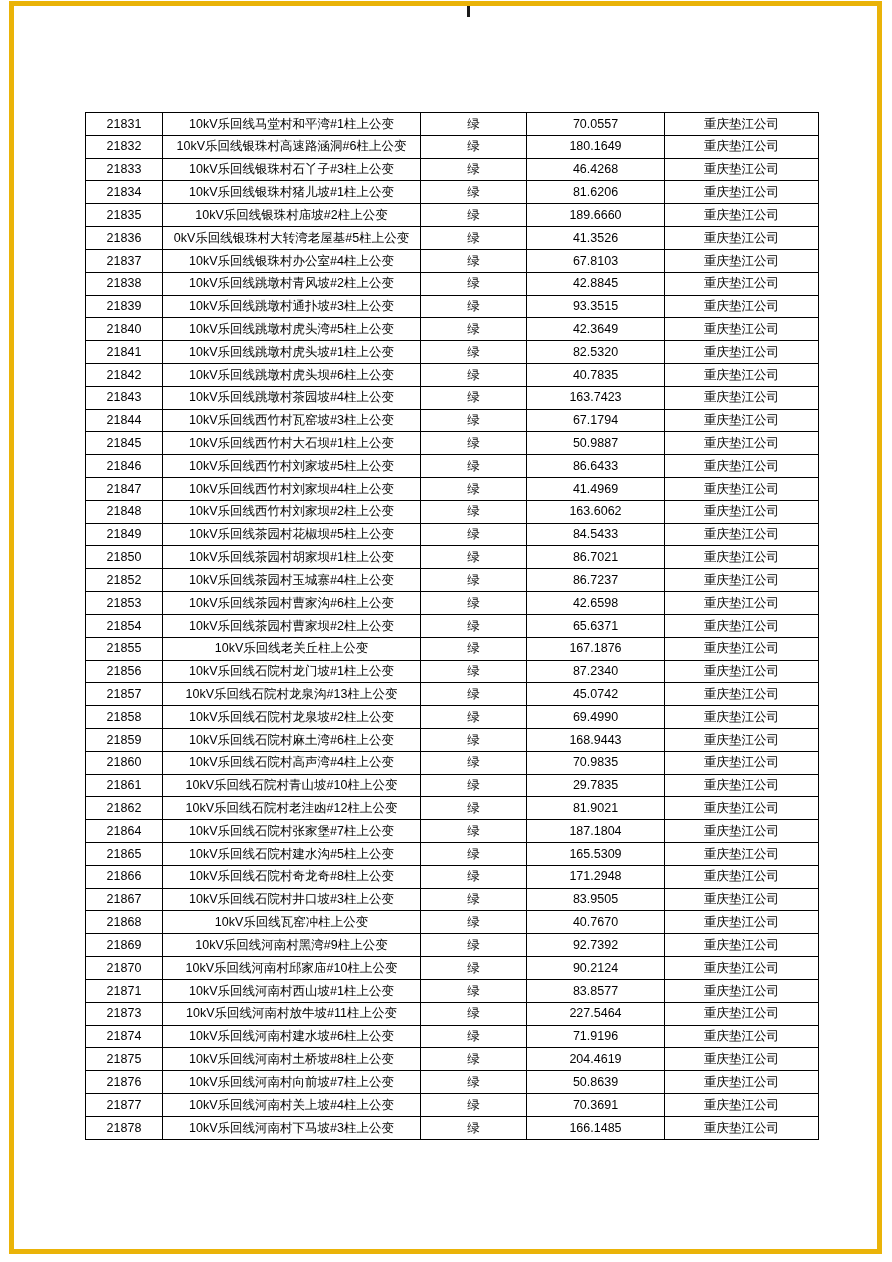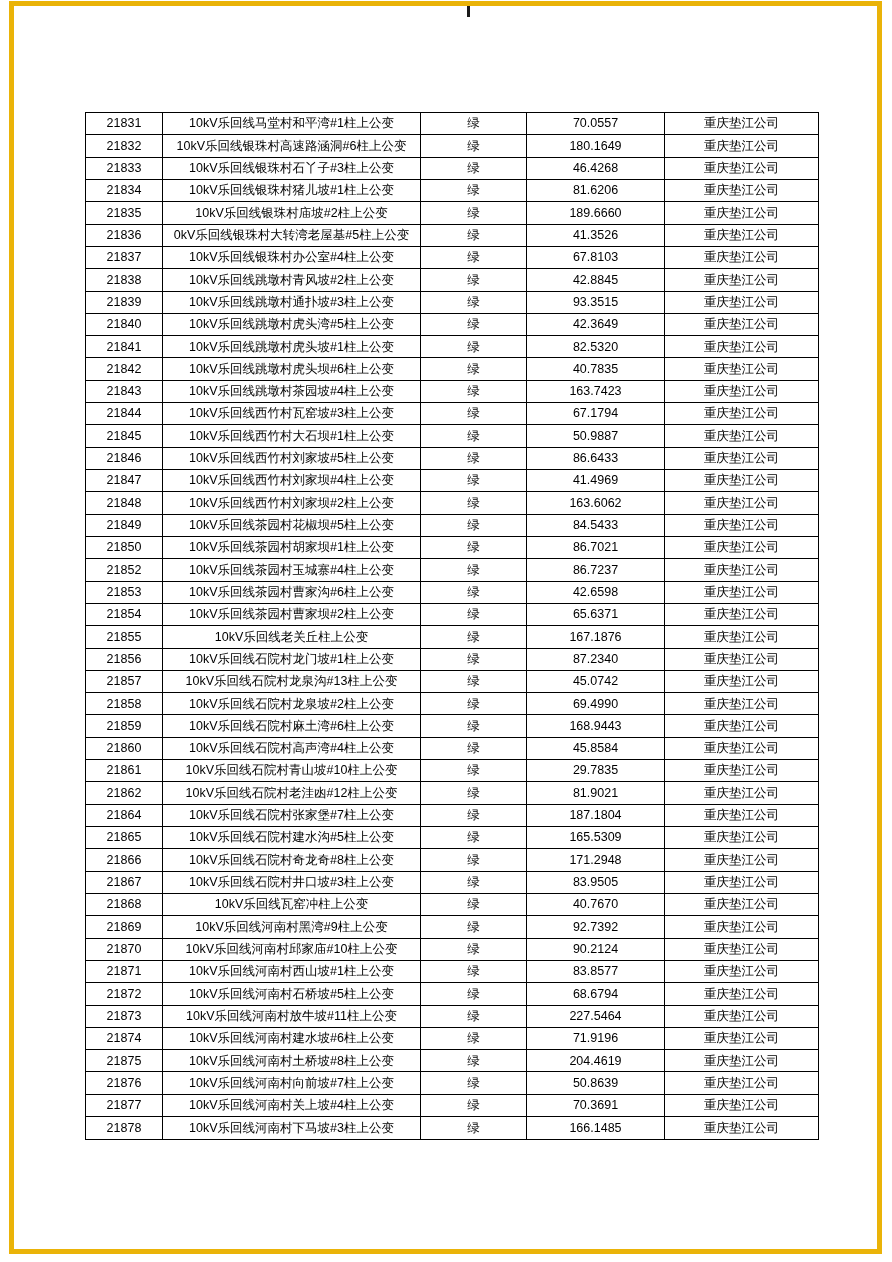--- a/index.html
+++ b/index.html
@@ -260,21 +260,21 @@
             <td class="col-id">21859</td>
             <td class="col-name">10kV乐回线石院村麻土湾#6柱上公变</td>
             <td class="col-status">绿</td>
             <td class="col-value">168.9443</td>
             <td class="col-company">重庆垫江公司</td>
           </tr>
           <tr>
             <td class="col-id">21860</td>
             <td class="col-name">10kV乐回线石院村高声湾#4柱上公变</td>
             <td class="col-status">绿</td>
-            <td class="col-value">45.8584</td>
+            <td class="col-value">70.9835</td>
             <td class="col-company">重庆垫江公司</td>
           </tr>
           <tr>
             <td class="col-id">21861</td>
             <td class="col-name">10kV乐回线石院村青山坡#10柱上公变</td>
             <td class="col-status">绿</td>
             <td class="col-value">29.7835</td>
             <td class="col-company">重庆垫江公司</td>
           </tr>
           <tr>
@@ -331,27 +331,20 @@
             <td class="col-name">10kV乐回线河南村邱家庙#10柱上公变</td>
             <td class="col-status">绿</td>
             <td class="col-value">90.2124</td>
             <td class="col-company">重庆垫江公司</td>
           </tr>
           <tr>
             <td class="col-id">21871</td>
             <td class="col-name">10kV乐回线河南村西山坡#1柱上公变</td>
             <td class="col-status">绿</td>
             <td class="col-value">83.8577</td>
-            <td class="col-company">重庆垫江公司</td>
-          </tr>
-          <tr>
-            <td class="col-id">21872</td>
-            <td class="col-name">10kV乐回线河南村石桥坡#5柱上公变</td>
-            <td class="col-status">绿</td>
-            <td class="col-value">68.6794</td>
             <td class="col-company">重庆垫江公司</td>
           </tr>
           <tr>
             <td class="col-id">21873</td>
             <td class="col-name">10kV乐回线河南村放牛坡#11柱上公变</td>
             <td class="col-status">绿</td>
             <td class="col-value">227.5464</td>
             <td class="col-company">重庆垫江公司</td>
           </tr>
           <tr>

